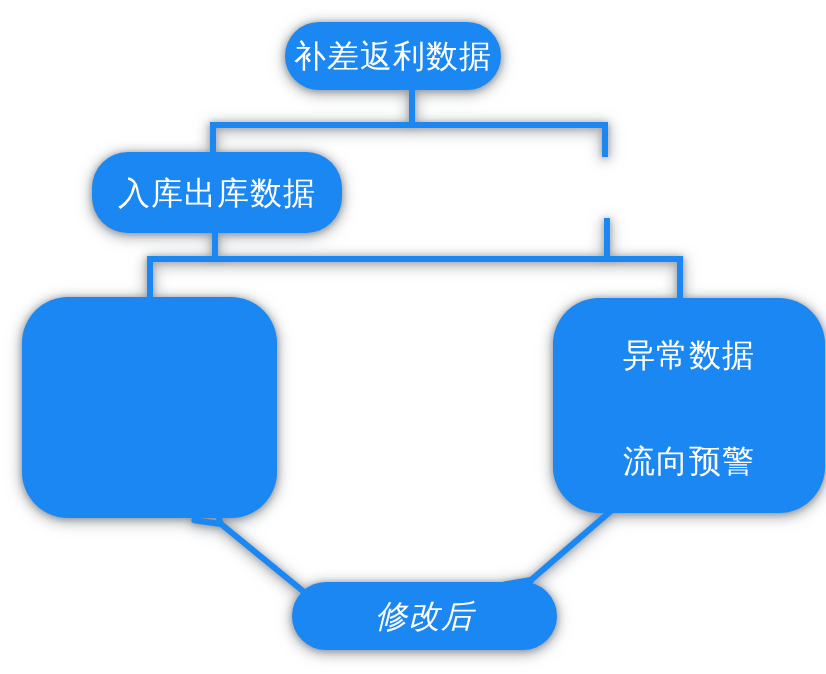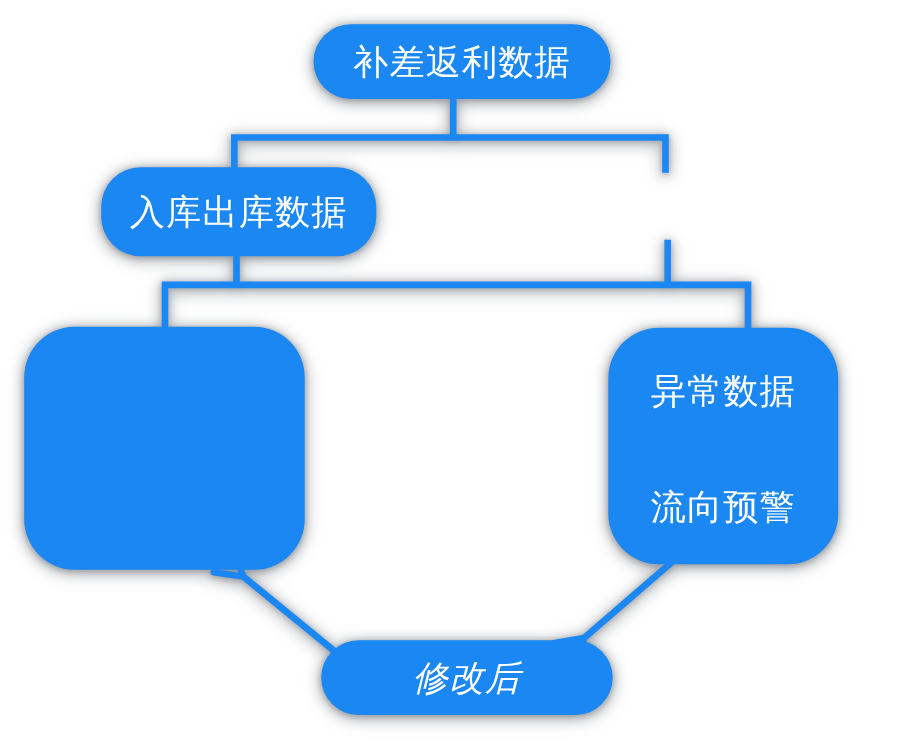--- a/index.html
+++ b/index.html
@@ -24,27 +24,27 @@
   svg.connectors path{stroke:var(--connector-color);stroke-width:6;fill:none;}
   svg.connectors .arrowwing{stroke:var(--connector-color);stroke-width:6;fill:none;
     stroke-linecap:round;stroke-linejoin:round;}
   .node{
     position:absolute;background:var(--node-fill);color:var(--text-color);
     display:flex;align-items:center;justify-content:center;
     font-size:32px;letter-spacing:1px;font-weight:400;line-height:1;
     white-space:nowrap;
   }
   .pill{border-radius:36px;}
-  .node-root      {left:285px;top:22px; width:270px;height:68px;font-family:Liberation Serif, serif;}
+  .node-root      {left:285px;top:22px; width:216px;height:68px;font-family:Liberation Serif, serif;}
   .node-in-out    {left:92px; top:152px;width:250px;height:81px;}
   .node-inventory {left:483px;top:152px;width:267px;height:70px;}
   .node-modified  {left:292px;top:582px;width:265px;height:68px;font-style:italic;}
   .big{border-radius:46px;display:block;}
   .node-normal    {left:22px; top:297px;width:255px;height:221px;}
-  .node-abnormal  {left:553px;top:298px;width:209px;height:215px;}
+  .node-abnormal  {left:553px;top:298px;width:272px;height:215px;}
   .big .bline{
     position:absolute;left:0;width:100%;text-align:center;line-height:40px;
   }
   .big .bline.l1{top:37px;}
   .big .bline.l2{top:143px;}
 </style>
 </head>
 <body>
 
 <div class="stage">

